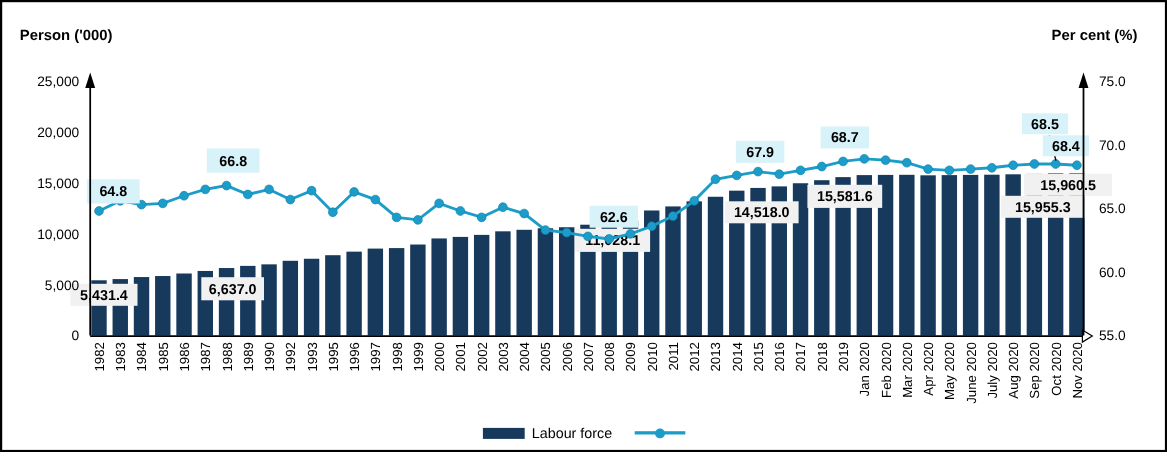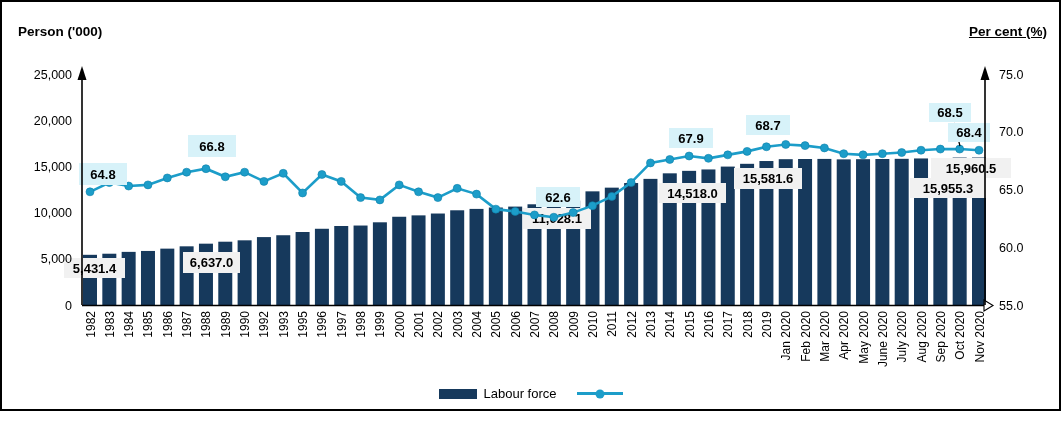--- a/index.html
+++ b/index.html
@@ -11,21 +11,21 @@
     border:2px solid #000;
     background:#fff;
     font-family:"Liberation Sans", sans-serif;
     overflow:hidden;
   }
   .axis-title{
     position:absolute;top:22px;
     font-size:13.5px;font-weight:bold;color:#000;
   }
   .axis-title.left{left:16px;}
-  .axis-title.right{right:12px;text-decoration:underline;}
+  .axis-title.right{right:25px;}
   #chart{position:absolute;left:0;top:0;}
   .legend{
     position:absolute;left:0;right:0;top:384px;
     display:flex;justify-content:center;align-items:center;gap:20px;
     font-size:13px;color:#000;
   }
   .legend-item{display:flex;align-items:center;gap:7px;}
   .swatch-bar{display:inline-block;width:38px;height:10px;background:#16395c;}
   .swatch-line{position:relative;display:inline-block;width:46px;height:3px;background:#1c9dc9;}
   .swatch-dot{

